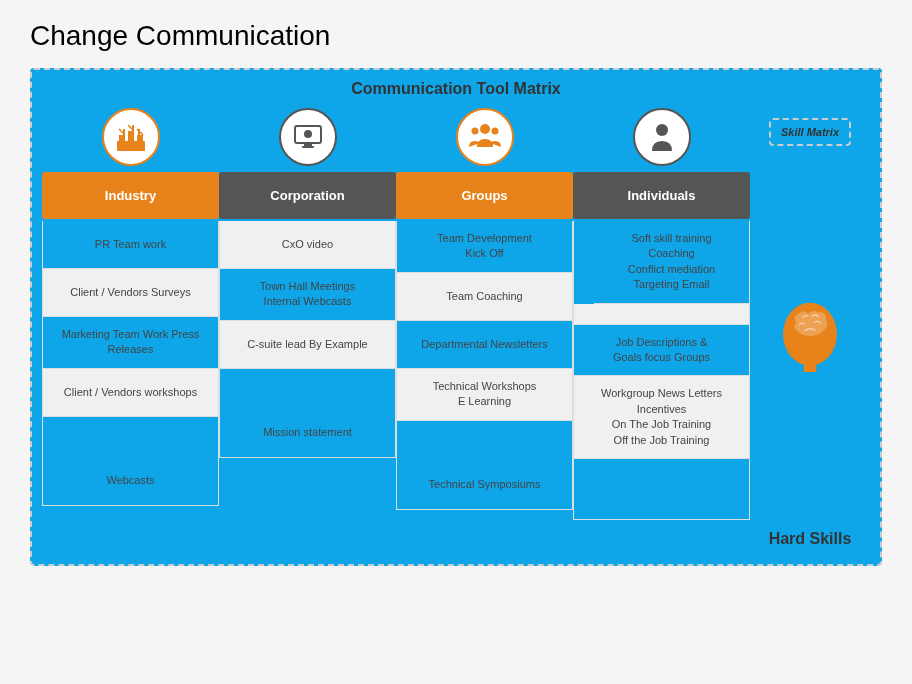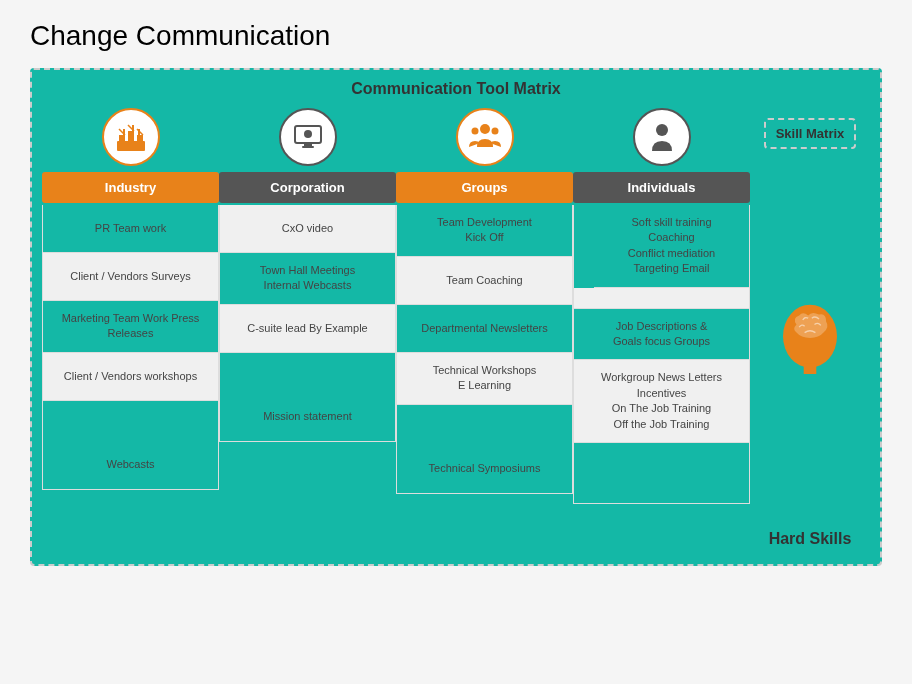--- a/index.html
+++ b/index.html
@@ -14,21 +14,21 @@
       font-size: 28px;
       font-weight: 300;
       color: #000000;
       margin-bottom: 16px;
     }
     .matrix-container {
       border: 2px dashed #ccc;
       border-radius: 4px;
       padding: 10px 10px 16px 10px;
       position: relative;
-      background: #14b8a6;
+      background: #0ea5e9;
     }
     .matrix-title {
       text-align: center;
       font-size: 16px;
       font-weight: 700;
       color: #333;
       margin-bottom: 10px;
     }
     .columns-wrapper {
       display: flex;
@@ -65,21 +65,21 @@
       border-color: #e8821a;
       background: white;
     }
     .col-icon-wrapper.dark {
       border-color: #555;
       background: white;
     }
     .col-header {
       width: 100%;
       text-align: center;
-      padding: 8px 4px;
+      padding: 16px 4px;
       font-size: 13px;
       font-weight: 700;
       color: white;
       border-radius: 3px;
       margin-bottom: 2px;
     }
     .col-header.orange { background: #e8821a; }
     .col-header.dark { background: #555; }
     .col-body {
       width: 100%;
@@ -209,21 +209,21 @@
           <span>Incentives</span>
           <span>On The Job Training</span>
           <span>Off the Job Training</span>
         </div>
         <div class="col-cell" style="min-height:20px;"></div>
       </div>
     </div>
 
     <div class="col-last">
       <div style="text-align:center;">
-        <div style="border:2px dashed #ccc; border-radius:4px; padding:6px 10px; font-size:13px; font-weight:700; color:#333; ">Skill  Matrix</div>
+        <div style="border:2px dashed #ccc; border-radius:4px; padding:6px 10px; font-size:11px; font-weight:700; color:#333; font-style:italic;">Skill  Matrix</div>
       </div>
 
       <div>
         <svg width="90" height="90" viewBox="0 0 100 100">
 
           <ellipse cx="50" cy="48" rx="30" ry="35" fill="#e8821a"></ellipse>
 
           <rect x="43" y="78" width="14" height="12" fill="#e8821a"></rect>
 
           <path d="M35 35 Q30 28 38 25 Q42 20 48 25 Q52 20 60 24 Q68 22 68 32 Q72 38 65 44 Q60 50 50 50 Q40 50 35 44 Q30 40 35 35Z" fill="white" opacity="0.25"></path>

